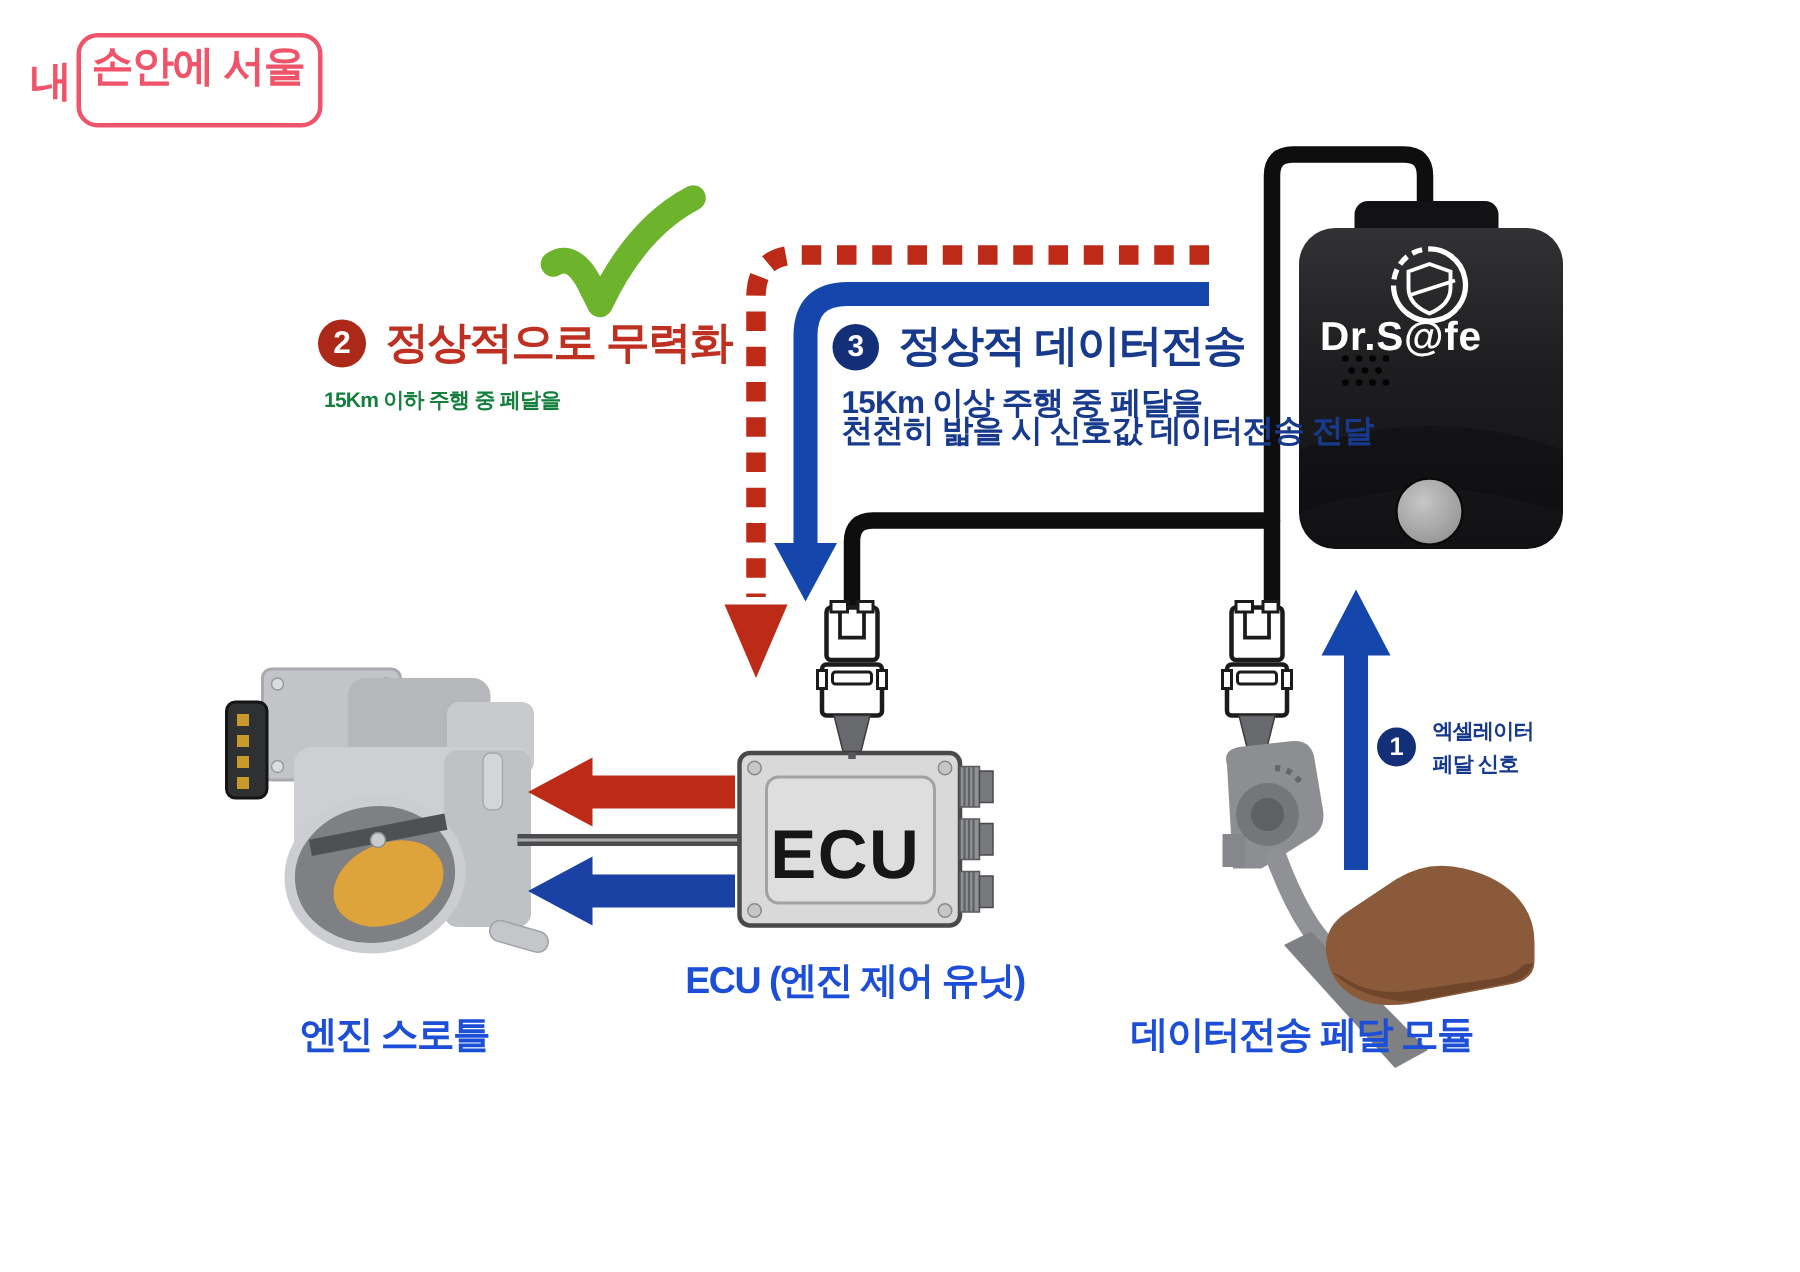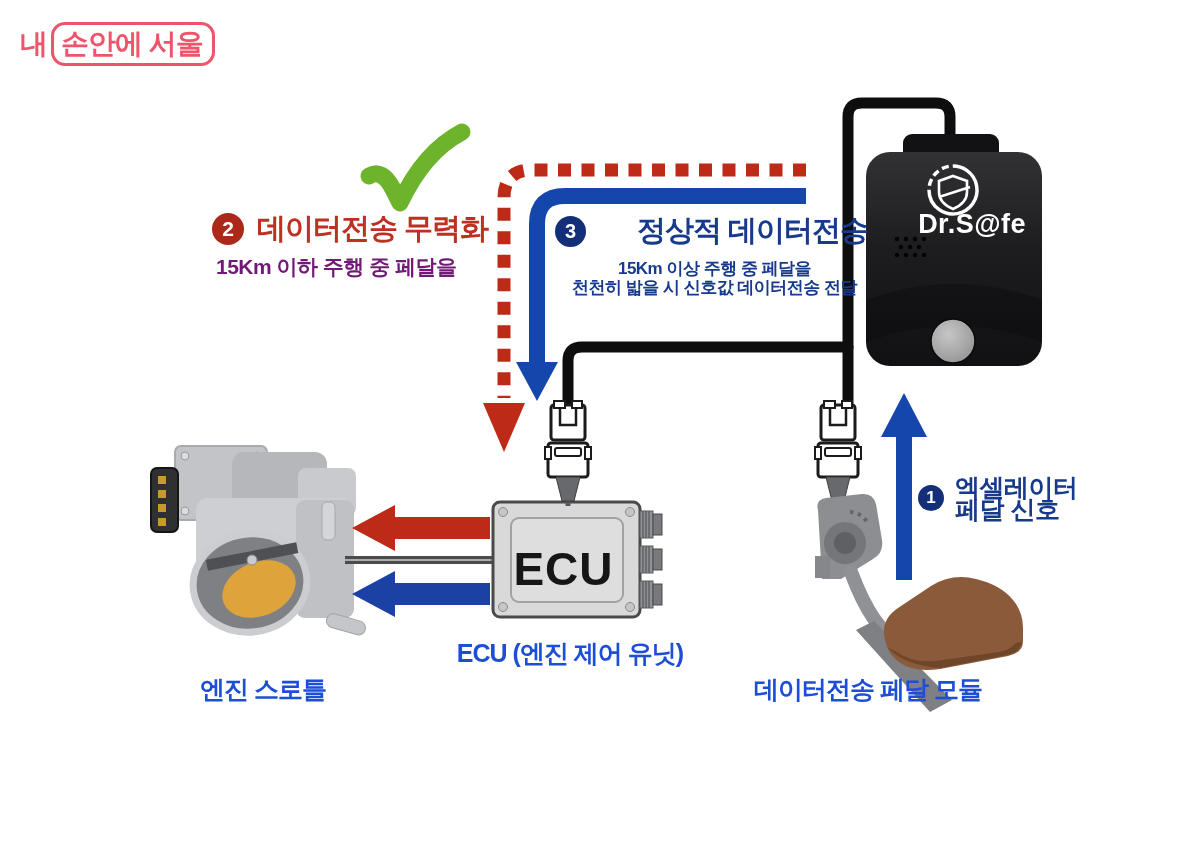--- a/index.html
+++ b/index.html
@@ -3,45 +3,45 @@
 <meta charset="utf-8">
 <style>
   html,body{margin:0;padding:0;background:#ffffff;}
   body{width:1200px;height:848px;position:relative;overflow:hidden;
        font-family:"Liberation Sans","DejaVu Sans",sans-serif;}
   .abs{position:absolute;}
   
   .logo{left:20px;top:22px;display:flex;align-items:center;gap:4px;color:#F0546A;}
   .logo .prefix{font-size:28px;font-weight:800;letter-spacing:-1px;}
   .logo .boxed{font-size:28px;font-weight:800;letter-spacing:-1px;
-               border:3px solid #F0546A;border-radius:14px;padding:0 9px 0 7px;}
+               border:3px solid #F0546A;border-radius:14px;padding:0 9px 19px 7px;}
   
   .badge{border-radius:50%;color:#fff;display:flex;align-items:center;justify-content:center;
          font-weight:800;}
   .step-row{display:flex;align-items:center;gap:13px;}
   .step2{left:212px;top:209px;}
   .step2 .badge{width:32px;height:32px;background:#AC2818;font-size:21px;}
   .step2 .title{font-size:29px;font-weight:800;color:#BE3122;letter-spacing:-1px;}
-  .step2 .desc{margin:8px 0 0 4px;font-size:21px;font-weight:700;color:#701a75;line-height:19px;letter-spacing:-0.5px;}
+  .step2 .desc{margin:8px 0 0 4px;font-size:14px;font-weight:700;color:#15803d;line-height:19px;letter-spacing:-0.5px;}
   .step3{left:555px;top:211px;}
   .step3 .badge{width:31px;height:31px;background:#132F78;font-size:20px;}
-  .step3 .title{font-size:29px;font-weight:800;color:#173A8C;letter-spacing:-1px;margin-left:38px;}
-  .step3 .desc{margin:8px 0 0 6px;font-size:17px;font-weight:700;color:#173A8C;line-height:19px;letter-spacing:-0.5px;text-align:center;}
+  .step3 .title{font-size:29px;font-weight:800;color:#173A8C;letter-spacing:-1px;}
+  .step3 .desc{margin:8px 0 0 6px;font-size:21px;font-weight:700;color:#173A8C;line-height:19px;letter-spacing:-0.5px;}
   .step1{left:918px;top:476px;display:flex;align-items:center;gap:11px;}
   .step1 .badge{width:26px;height:26px;background:#132F78;font-size:17px;}
-  .step1 .lbl{font-size:25px;font-weight:800;color:#173A8C;line-height:22px;letter-spacing:-0.5px;}
+  .step1 .lbl{font-size:14px;font-weight:800;color:#173A8C;line-height:22px;letter-spacing:-0.5px;}
   
   .caption{font-size:25px;font-weight:800;color:#1d4ed8;text-align:center;letter-spacing:-1px;}
   .cap-throttle{left:153px;top:673px;width:220px;}
   .cap-ecu{left:440px;top:637px;width:260px;}
   .cap-pedal{left:733px;top:673px;width:270px;}
   
   .ecu-label{left:490px;top:502px;width:147px;height:133px;display:flex;align-items:center;justify-content:center;
              font-size:46px;font-weight:800;color:#161616;letter-spacing:1px;}
-  .brand{left:880px;top:209px;width:146px;text-align:right;color:#ffffff;
+  .brand{left:880px;top:209px;width:146px;text-align:left;color:#ffffff;
          font-size:27px;font-weight:800;letter-spacing:0.5px;}
 </style>
 </head>
 <body>
 
 <svg class="abs" style="left:0;top:0" width="1200" height="848" viewBox="0 0 1200 848">
   <defs>
     <linearGradient id="devGrad" x1="0" y1="0" x2="0" y2="1">
       <stop offset="0" stop-color="#323235"></stop>
       <stop offset="0.45" stop-color="#1D1D20"></stop>
@@ -195,21 +195,21 @@
 </svg>
 
 <div class="abs logo">
   <span class="prefix">내</span>
   <span class="boxed">손안에 서울</span>
 </div>
 
 <div class="abs step2">
   <div class="step-row">
     <div class="badge">2</div>
-    <div class="title">데이터전송 무력화</div>
+    <div class="title">정상적으로 무력화</div>
   </div>
   <div class="desc">
     <div>15Km 이하 주행 중 페달을</div>
   </div>
 </div>
 
 <div class="abs step3">
   <div class="step-row">
     <div class="badge">3</div>
     <div class="title">정상적 데이터전송</div>

